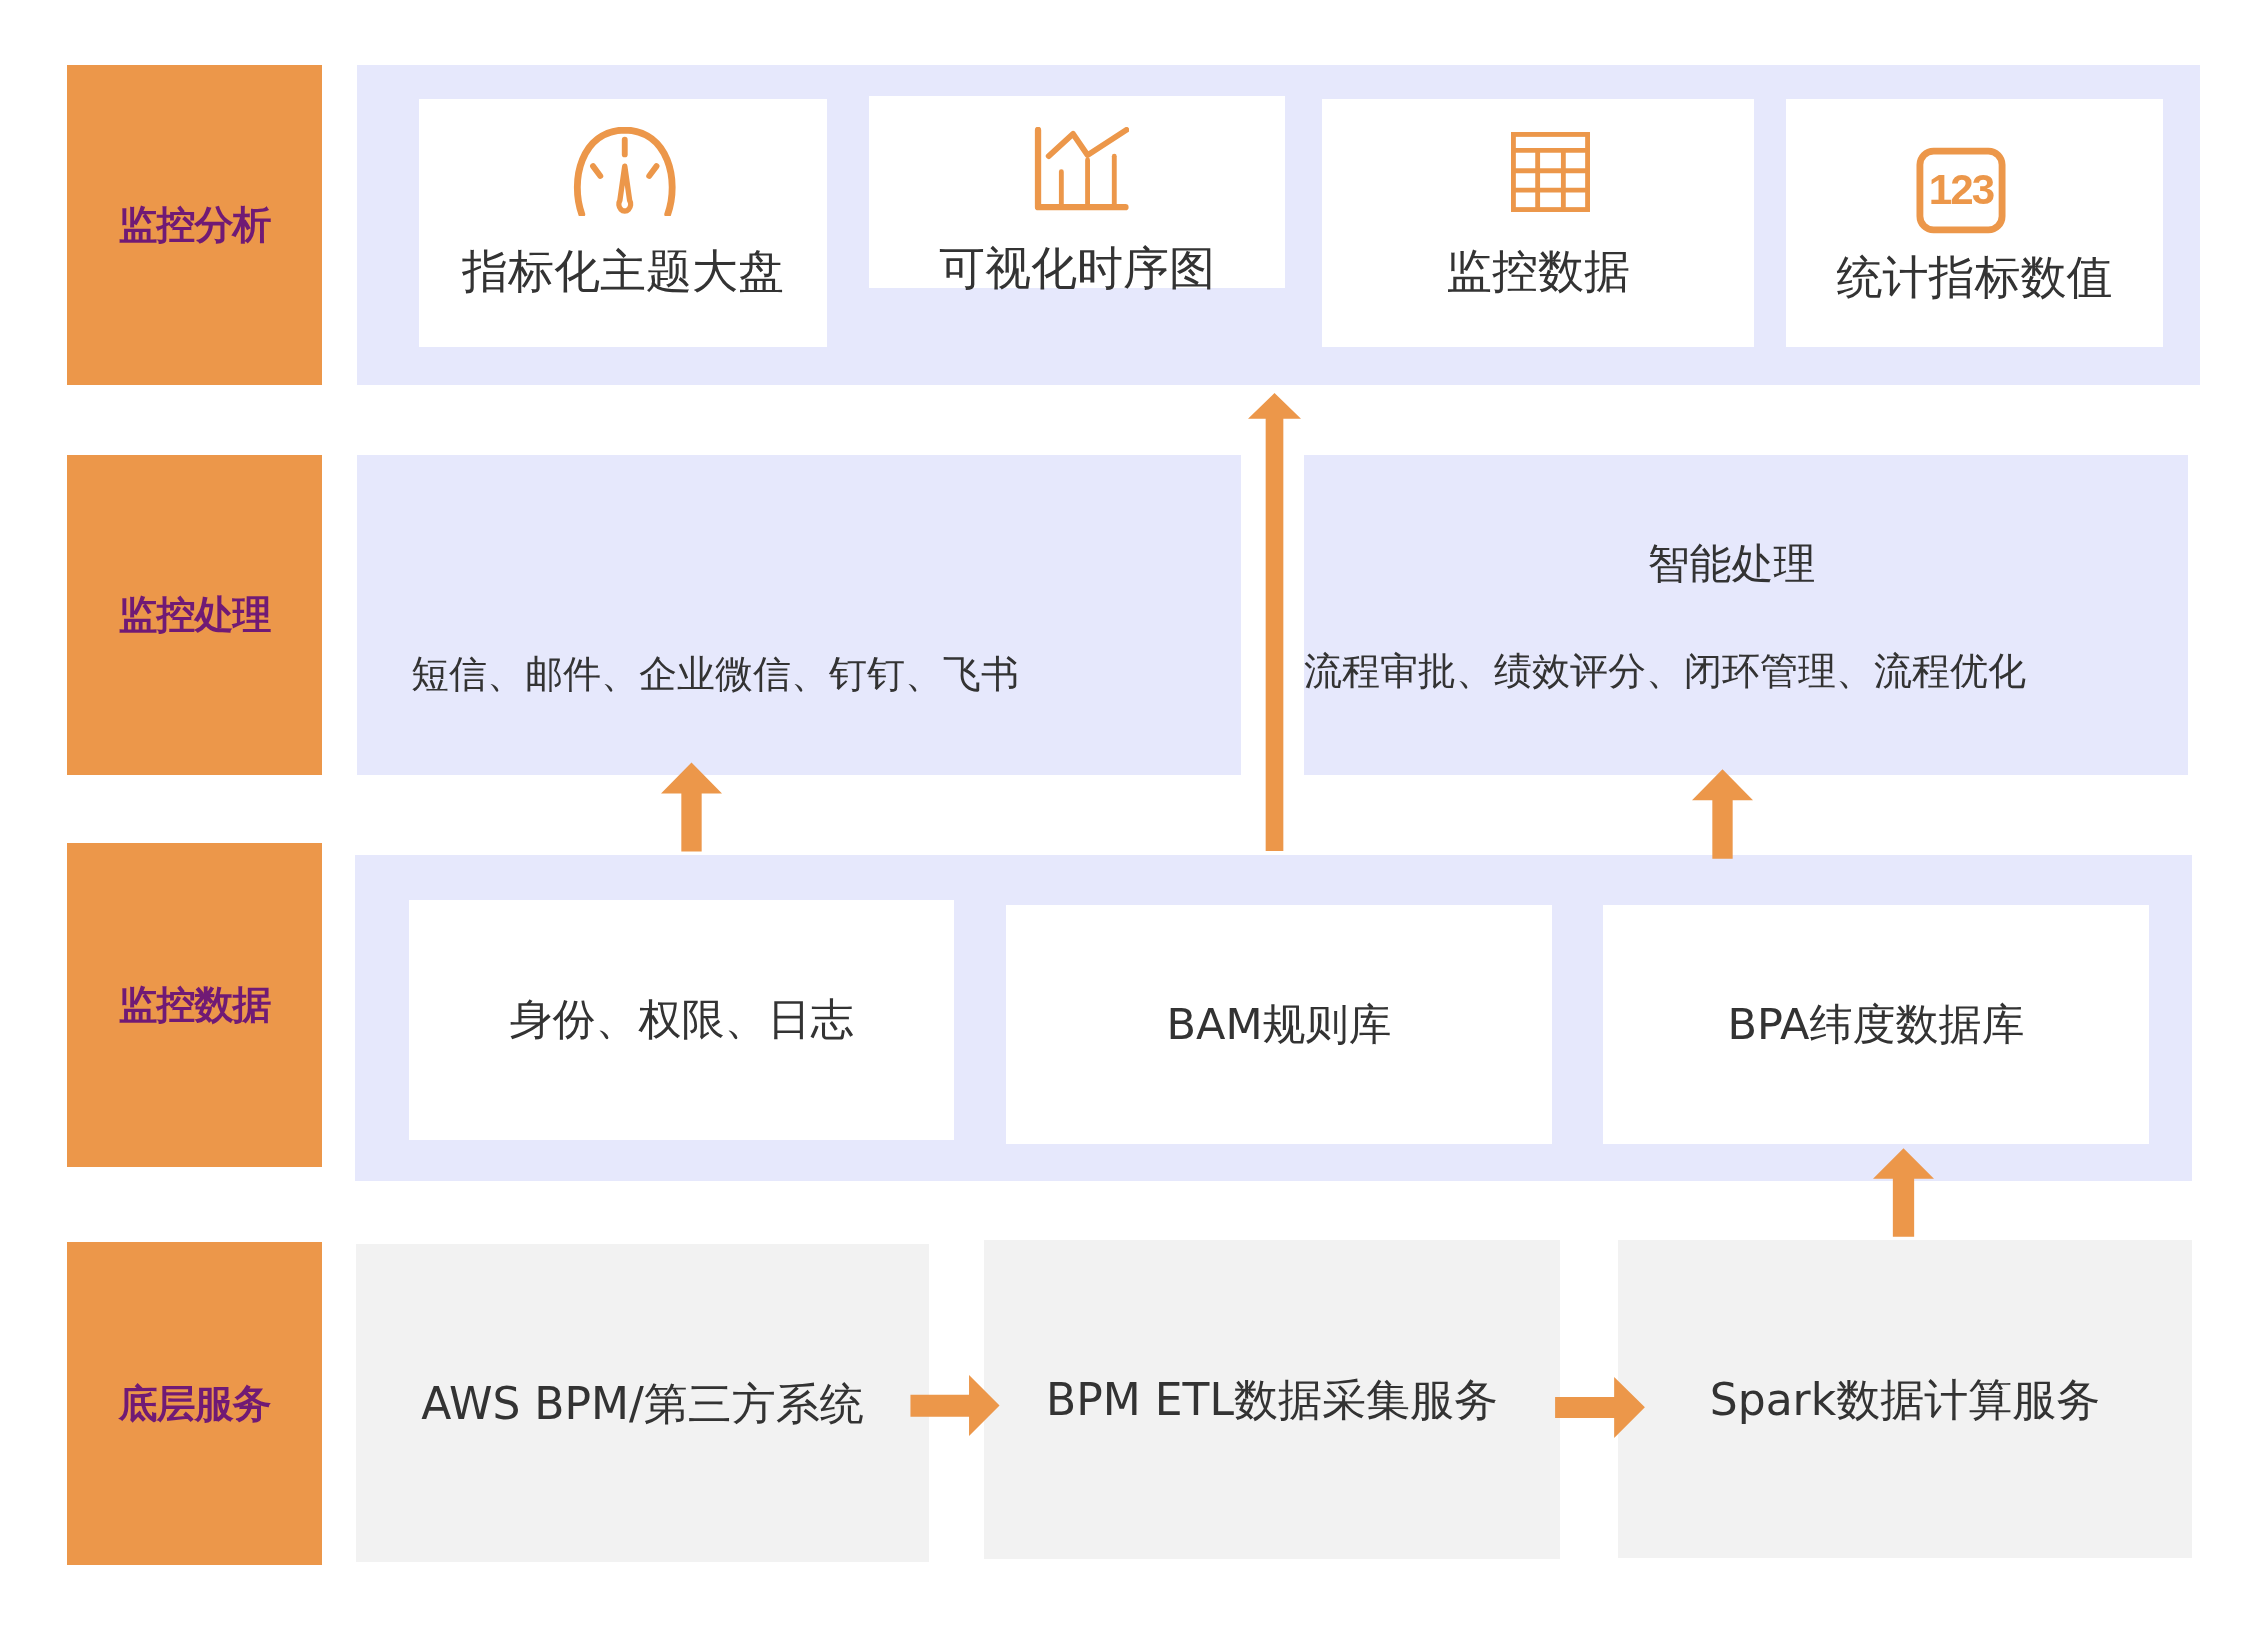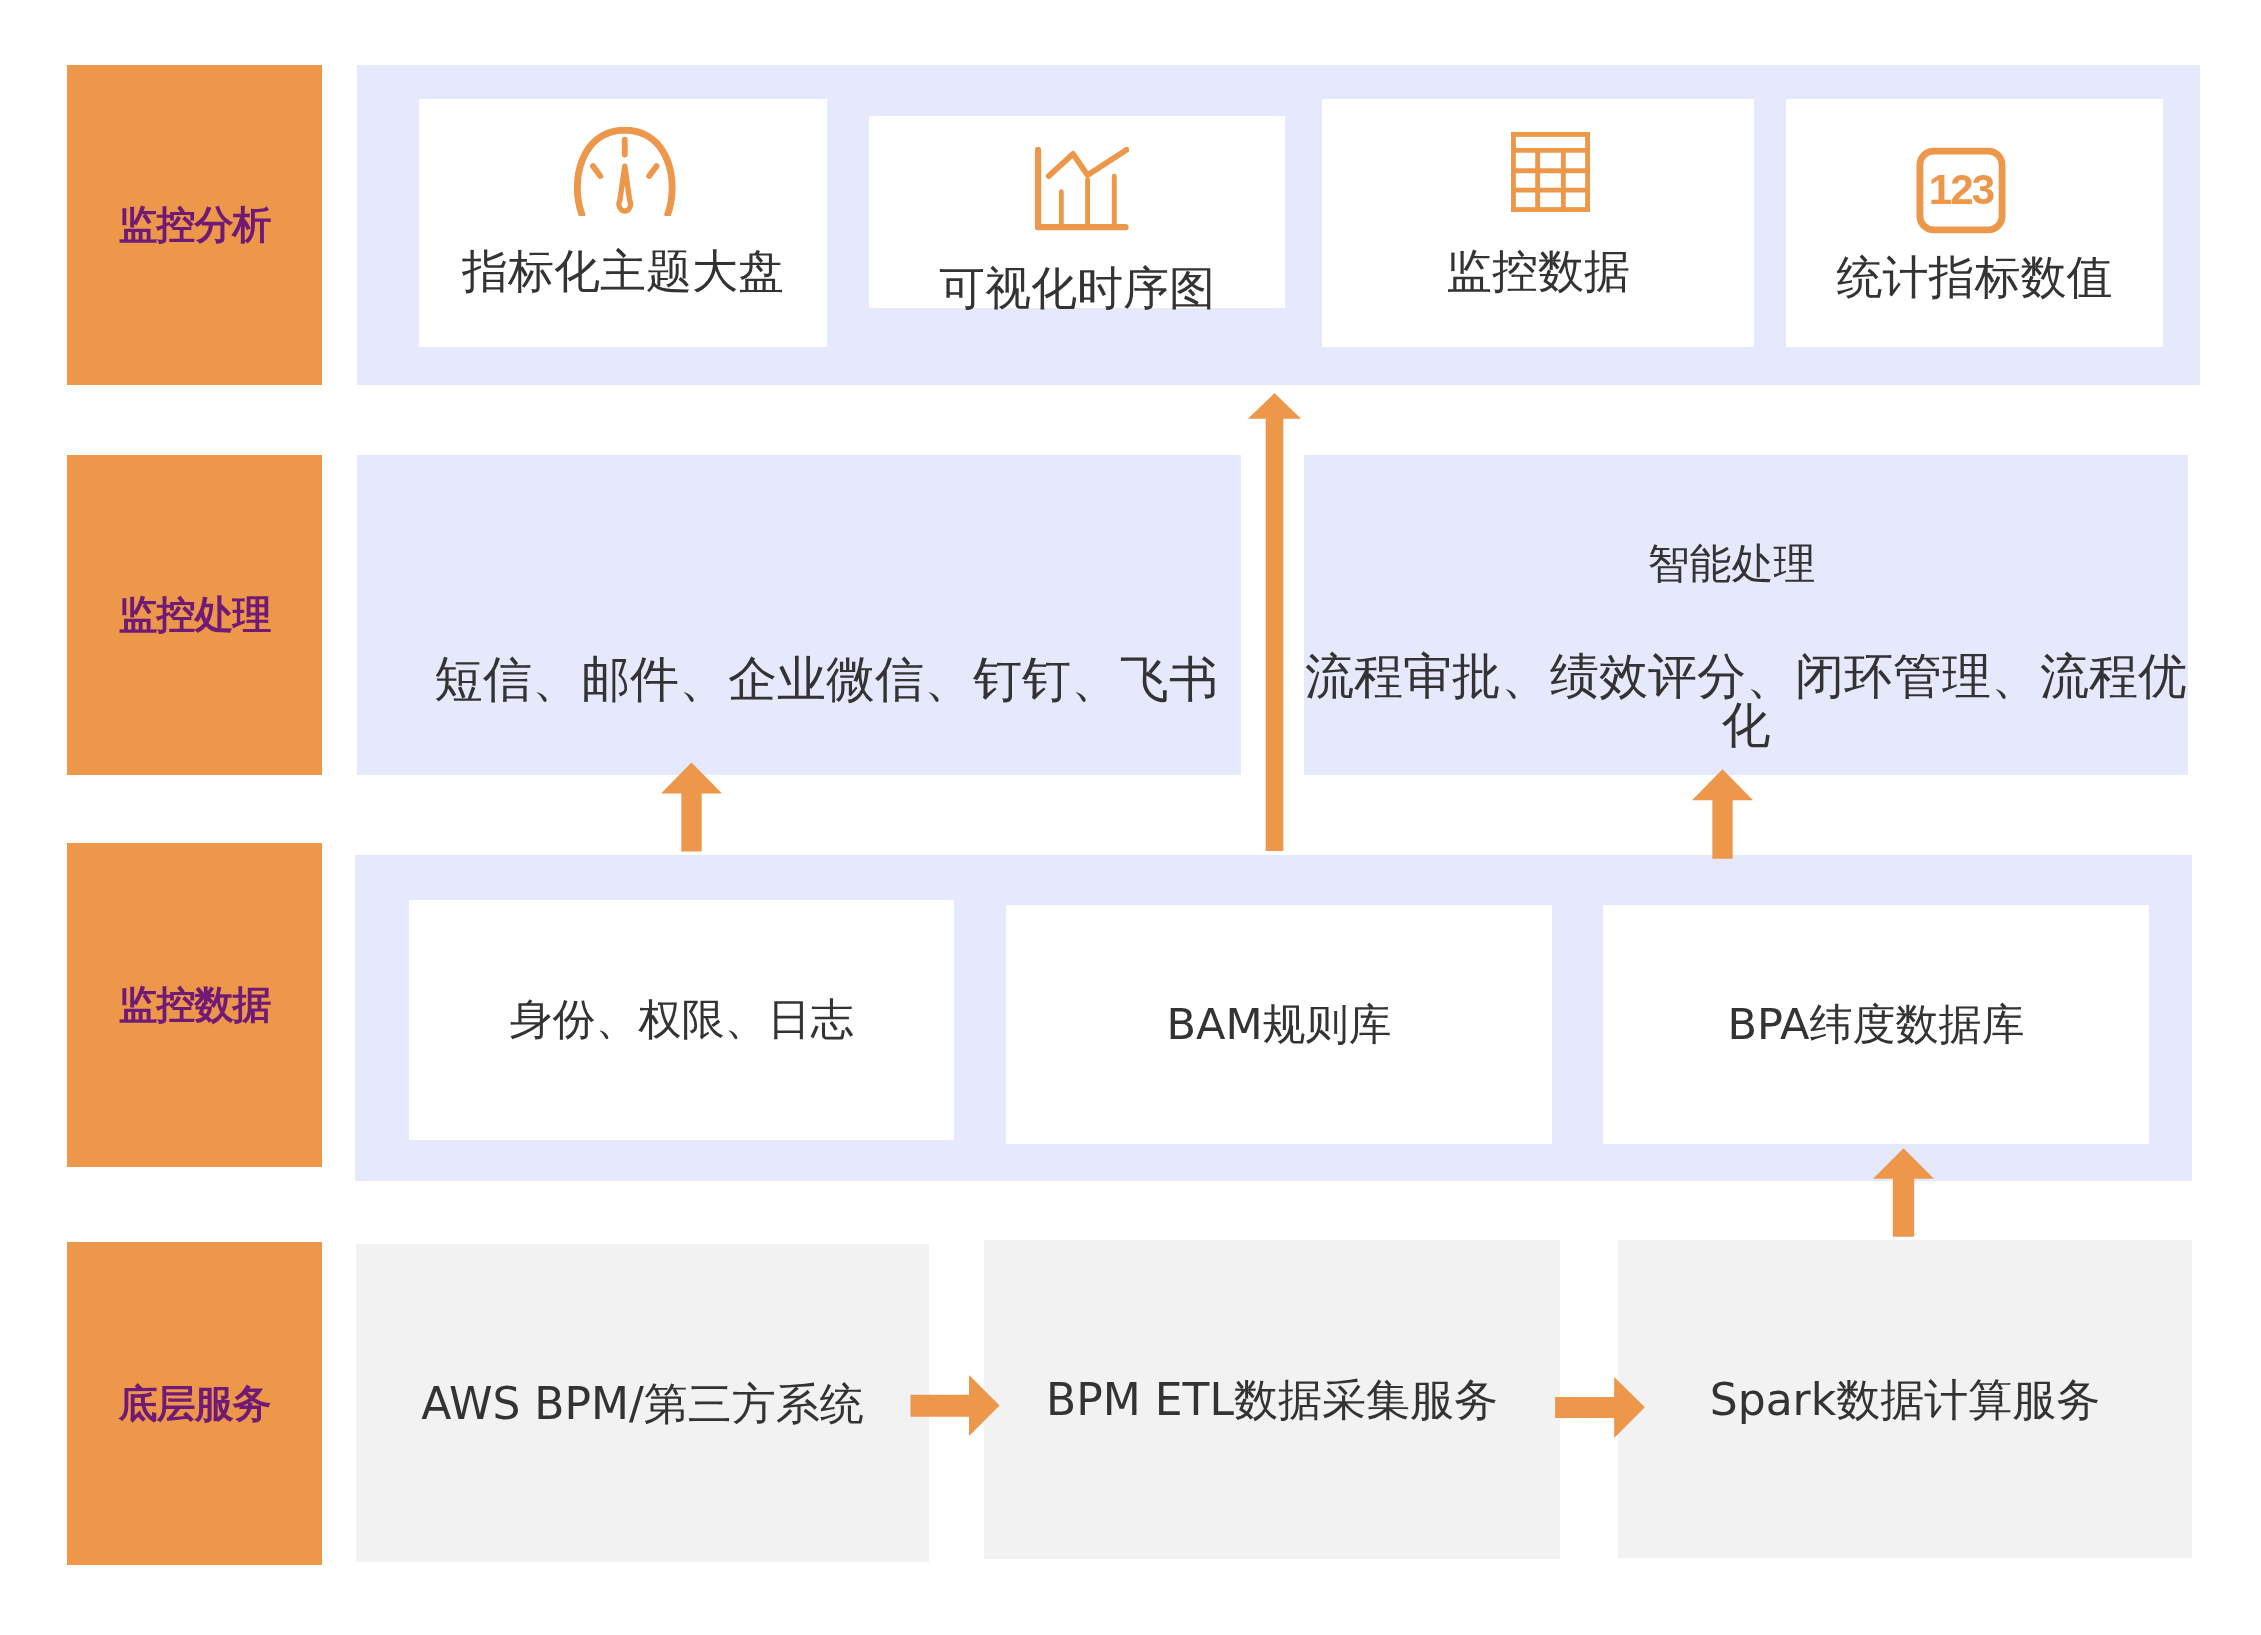--- a/index.html
+++ b/index.html
@@ -9,21 +9,21 @@
   .label { background:#EC974A; color:#701a75; font-weight:bold; font-size:39px;
            display:flex; align-items:center; justify-content:center; letter-spacing:-1px; }
   .lav { background:#E6E8FC; }
   .card { background:#ffffff; }
   .gray { background:#F2F2F2; }
   .center-text { display:flex; align-items:center; justify-content:center; text-align:center; }
   .card-title { position:absolute; left:0; right:0; text-align:center; font-size:46px; line-height:1; }
   .icon { position:absolute; }
   .icon svg { width:100%; height:100%; display:block; }
   .row2-title { position:absolute; left:0; right:0; text-align:center; font-size:42px; line-height:1; }
-  .row2-sub { position:absolute; left:0; right:0; text-align:center; font-size:49px; line-height:1; }
+  .row2-sub { position:absolute; left:0; right:0; text-align:left; font-size:38px; line-height:1; }
   .big-text { font-size:44px; line-height:1.25; }
   .arrow svg { width:100%; height:100%; display:block; }
 </style>
 </head>
 <body>
 
 <div class="abs label" style="left:67px; top:65px; width:255px; height:320px;">
   <span>监控分析</span>
 </div>
 <div class="abs label" style="left:67px; top:455px; width:255px; height:320px;">
@@ -45,21 +45,21 @@
       <path d="M 22 178 C -2 110, 20 8, 110 6 C 200 8, 222 110, 198 178" fill="none" stroke="#EC974A" stroke-width="14" stroke-linecap="round"></path>
       <line x1="110" y1="26" x2="110" y2="56" stroke="#EC974A" stroke-width="12" stroke-linecap="round"></line>
       <line x1="45" y1="80" x2="60" y2="100" stroke="#EC974A" stroke-width="12" stroke-linecap="round"></line>
       <line x1="175" y1="80" x2="160" y2="100" stroke="#EC974A" stroke-width="12" stroke-linecap="round"></line>
       <path d="M 110 80 L 100 150 A 12 14 0 1 0 120 150 Z" fill="none" stroke="#EC974A" stroke-width="11" stroke-linejoin="round"></path>
     </svg>
   </div>
   <div class="card-title" style="top:149px;">指标化主题大盘</div>
 </div>
 
-<div class="abs card" style="left:869px; top:116px; width:416px; height:192px;">
+<div class="abs card" style="left:869px; top:96px; width:416px; height:192px;">
   <div class="icon" style="left:165px; top:31px; width:95px; height:85px;">
     <svg viewBox="0 0 195 175">
       <path d="M 8 6 L 8 165 L 188 165" fill="none" stroke="#EC974A" stroke-width="13" stroke-linecap="round" stroke-linejoin="round"></path>
       <line x1="56" y1="92" x2="56" y2="160" stroke="#EC974A" stroke-width="10" stroke-linecap="round"></line>
       <line x1="110" y1="68" x2="110" y2="160" stroke="#EC974A" stroke-width="10" stroke-linecap="round"></line>
       <line x1="165" y1="60" x2="165" y2="160" stroke="#EC974A" stroke-width="10" stroke-linecap="round"></line>
       <path d="M 30 60 L 80 14 L 110 58 L 190 6" fill="none" stroke="#EC974A" stroke-width="12" stroke-linecap="round" stroke-linejoin="round"></path>
     </svg>
   </div>
   <div class="card-title" style="top:149px;">可视化时序图</div>

